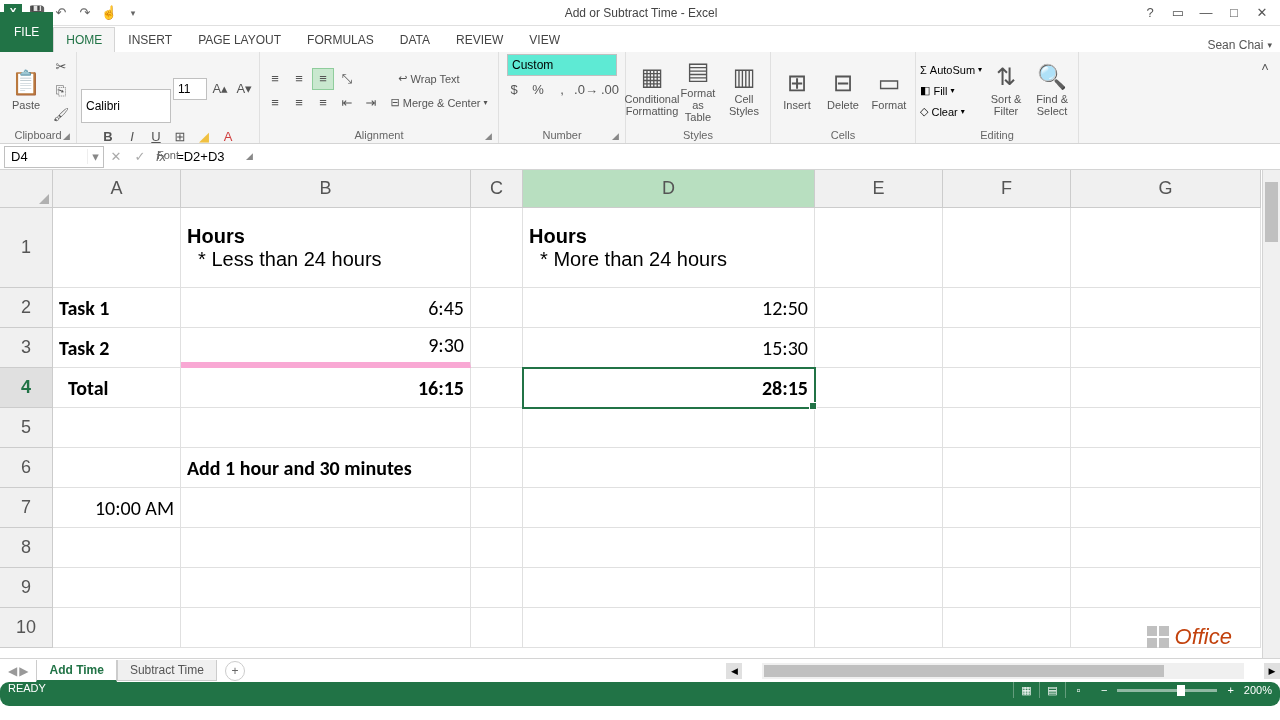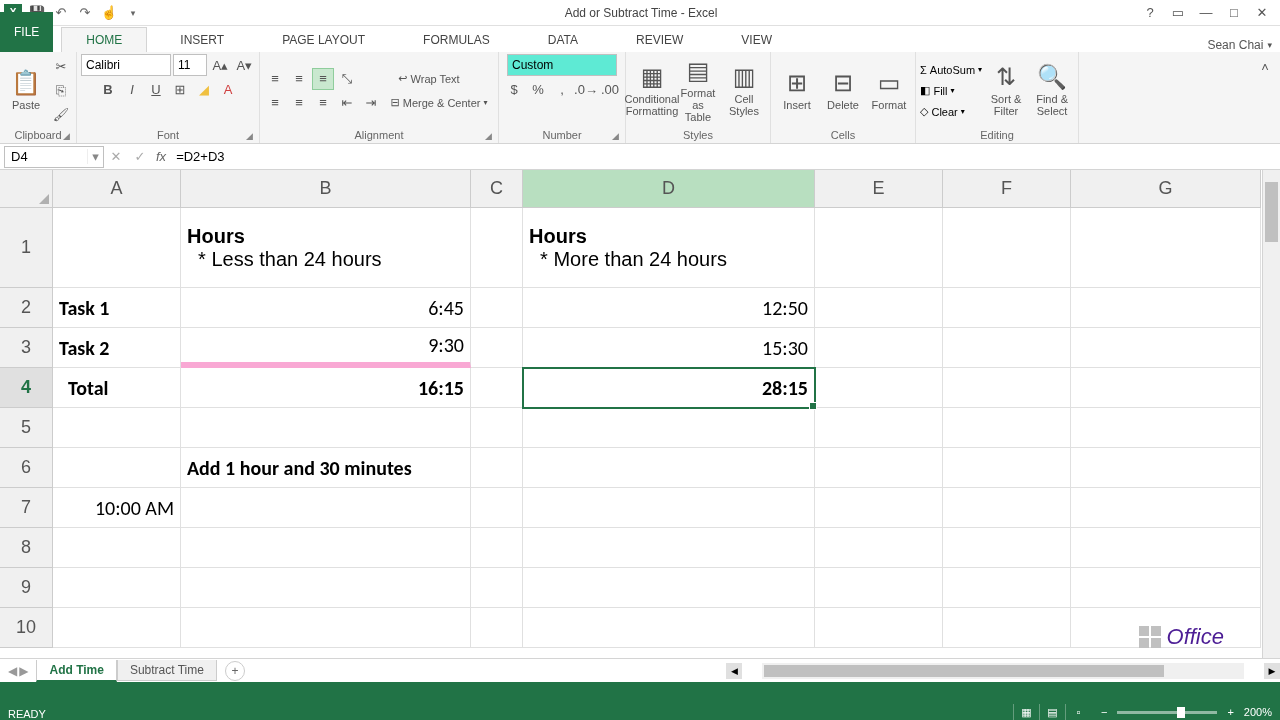--- a/index.html
+++ b/index.html
@@ -10,35 +10,35 @@
 .titlebar-left { display: flex; align-items: center; gap: 6px; padding-left: 4px; }
 .titlebar-center { flex: 1; text-align: center; color: #444; }
 .titlebar-right { display: flex; align-items: center; gap: 8px; padding-right: 8px; }
 .qat-icon { width: 18px; height: 18px; display: flex; align-items: center; justify-content: center; color: #666; font-size: 13px; }
 .excel-icon { width: 18px; height: 18px; background: #217346; color: #fff; font-size: 10px; font-weight: bold; display: flex; align-items: center; justify-content: center; }
 .win-btn { width: 20px; height: 20px; display: flex; align-items: center; justify-content: center; color: #555; font-size: 13px; }
 
 
 .ribbon-tabs { height: 26px; display: flex; align-items: flex-end; background: #fff; font-size: 12px; }
 .file-tab { background: #217346; color: #fff; padding: 5px 14px; height: 40px; display: flex; align-items: center; }
-.tab { padding: 5px 24px; color: #444; border: 1px solid transparent; border-bottom: none; cursor: pointer; margin-left: 8px; }
+.tab { padding: 5px 12px; color: #444; border: 1px solid transparent; border-bottom: none; cursor: pointer; }
 .tab.active { border-color: #d4d4d4; background: #f5f5f5; color: #217346; }
 .ribbon-tabs-right { margin-left: auto; display: flex; align-items: center; padding-right: 8px; color: #555; font-size: 12px; gap: 4px; }
 
 
 .ribbon { height: 92px; background: #f5f5f5; border-bottom: 1px solid #d4d4d4; display: flex; font-size: 11px; }
 .ribbon-group { border-right: 1px solid #e0e0e0; display: flex; flex-direction: column; padding: 2px 4px 0 4px; }
 .ribbon-group-body { flex: 1; display: flex; align-items: center; gap: 2px; }
 .ribbon-group-label { text-align: center; color: #666; font-size: 11px; padding: 2px 0; position: relative; }
 .ribbon-group-label .launcher { position: absolute; right: 2px; bottom: 2px; font-size: 9px; color: #888; }
 .rbtn { display: flex; align-items: center; justify-content: center; padding: 2px; color: #555; }
 .rbtn-big { flex-direction: column; width: 44px; height: 70px; font-size: 11px; text-align: center; line-height: 1.1; }
 .rbtn-sm { width: 22px; height: 22px; font-size: 13px; }
 .rbtn-icon { font-size: 24px; margin-bottom: 2px; }
-.font-select { width: 90px; height: 22px; font-size: 12px; border: 1px solid #c0c0c0; padding-left: 4px; background: #fff; }
+.font-select { width: 90px; height: 34px; font-size: 12px; border: 1px solid #c0c0c0; padding-left: 4px; background: #fff; margin-top: 35px; }
 .size-select { width: 34px; height: 22px; font-size: 12px; border: 1px solid #c0c0c0; padding-left: 4px; background: #fff; }
 .numfmt-select { width: 110px; height: 22px; font-size: 12px; border: 1px solid #c0c0c0; padding-left: 4px; background: #5eead4; }
 .col2 { display: flex; flex-direction: column; gap: 2px; }
 .row2 { display: flex; gap: 2px; align-items: center; }
 .align-selected { background: #c9e8cf; border: 1px solid #8fcd9c; }
 .editing-row { display: flex; align-items: center; gap: 3px; font-size: 11px; height: 20px; white-space: nowrap; }
 
 
 .formula-bar { height: 26px; display: flex; align-items: center; border-bottom: 1px solid #d4d4d4; font-size: 13px; }
 .name-box { width: 100px; height: 22px; border: 1px solid #c0c0c0; margin-left: 4px; padding-left: 6px; display: flex; align-items: center; background: #fff; }
@@ -61,37 +61,37 @@
 .rh.sel { background: #e0e0e0; color: #217346; font-weight: bold; }
 .cells { position: relative; font-size: 20px; text-align: right; }
 .crow { display: flex; height: 40px; }
 .cell { border-right: 1px solid #e0e0e0; border-bottom: 1px solid #e0e0e0; padding: 4px 6px; display: flex; align-items: center; overflow: visible; white-space: nowrap; font-family: Calibri, sans-serif; }
 .cell.bold { font-weight: bold; }
 .cell.right { justify-content: flex-end; }
 .cell-selected { outline: 2px solid #217346; outline-offset: -1px; position: relative; }
 .cell-selected::after { content: ''; position: absolute; right: -3px; bottom: -3px; width: 6px; height: 6px; background: #217346; border: 1px solid #fff; }
 .vscroll { width: 18px; background: #f0f0f0; border-left: 1px solid #d4d4d4; position: relative; }
 .vscroll-thumb { position: absolute; top: 12px; left: 2px; right: 2px; height: 60px; background: #c0c0c0; }
-.office-logo { position: absolute; right: 38px; bottom: 8px; font-size: 22px; color: #4c1d95; display: flex; align-items: center; gap: 6px; font-style: italic; }
+.office-logo { position: absolute; right: 30px; bottom: 8px; font-size: 22px; color: #c2410c; display: flex; align-items: center; gap: 6px; font-style: italic; }
 .office-logo .sq { width: 22px; height: 22px; display: grid; grid-template-columns: 1fr 1fr; grid-template-rows: 1fr 1fr; gap: 2px; }
 .office-logo .sq div { background: #c0c0c0; }
 
 
 .sheet-tabs-bar { height: 24px; display: flex; align-items: center; border-top: 1px solid #d4d4d4; font-size: 12px; }
 .sheet-nav { display: flex; gap: 2px; padding: 0 8px; color: #999; }
 .sheet-tab { padding: 3px 12px; border: 1px solid #ccc; border-top: none; background: #fff; color: #217346; }
 .sheet-tab.active { font-weight: bold; border-bottom: 2px solid #217346; }
 .sheet-tab.inactive { background: #f0f0f0; color: #555; }
 .add-sheet { width: 20px; height: 20px; border: 1px solid #ccc; border-radius: 50%; display: flex; align-items: center; justify-content: center; margin-left: 8px; color: #666; }
 .hscroll { flex: 1; height: 16px; margin: 0 20px; background: #f0f0f0; position: relative; }
 .hscroll-thumb { position: absolute; left: 2px; top: 2px; bottom: 2px; width: 400px; background: #c0c0c0; }
 .hscroll-btn { width: 16px; height: 16px; background: #e0e0e0; display: flex; align-items: center; justify-content: center; font-size: 9px; }
 
 
-.status-bar { height: 38px; background: #217346; color: #fff; display: flex; align-items: flex-end; font-size: 11px; padding: 0 8px; }
+.status-bar { height: 24px; background: #217346; color: #fff; display: flex; align-items: flex-start; font-size: 11px; padding: 0 8px; border-radius: 9px; }
 .status-left { flex: 1; }
 .status-right { display: flex; align-items: center; gap: 10px; }
 .view-btns { display: flex; }
 .view-btn { width: 26px; height: 16px; border-left: 1px solid rgba(255,255,255,0.3); display: flex; align-items: center; justify-content: center; }
 .zoom-slider { width: 100px; height: 3px; background: rgba(255,255,255,0.5); position: relative; }
 .zoom-slider-thumb { position: absolute; left: 60%; top: -4px; width: 8px; height: 11px; background: #fff; }
 
 
 .cA { width: 128px; }
 .cB { width: 290px; }

